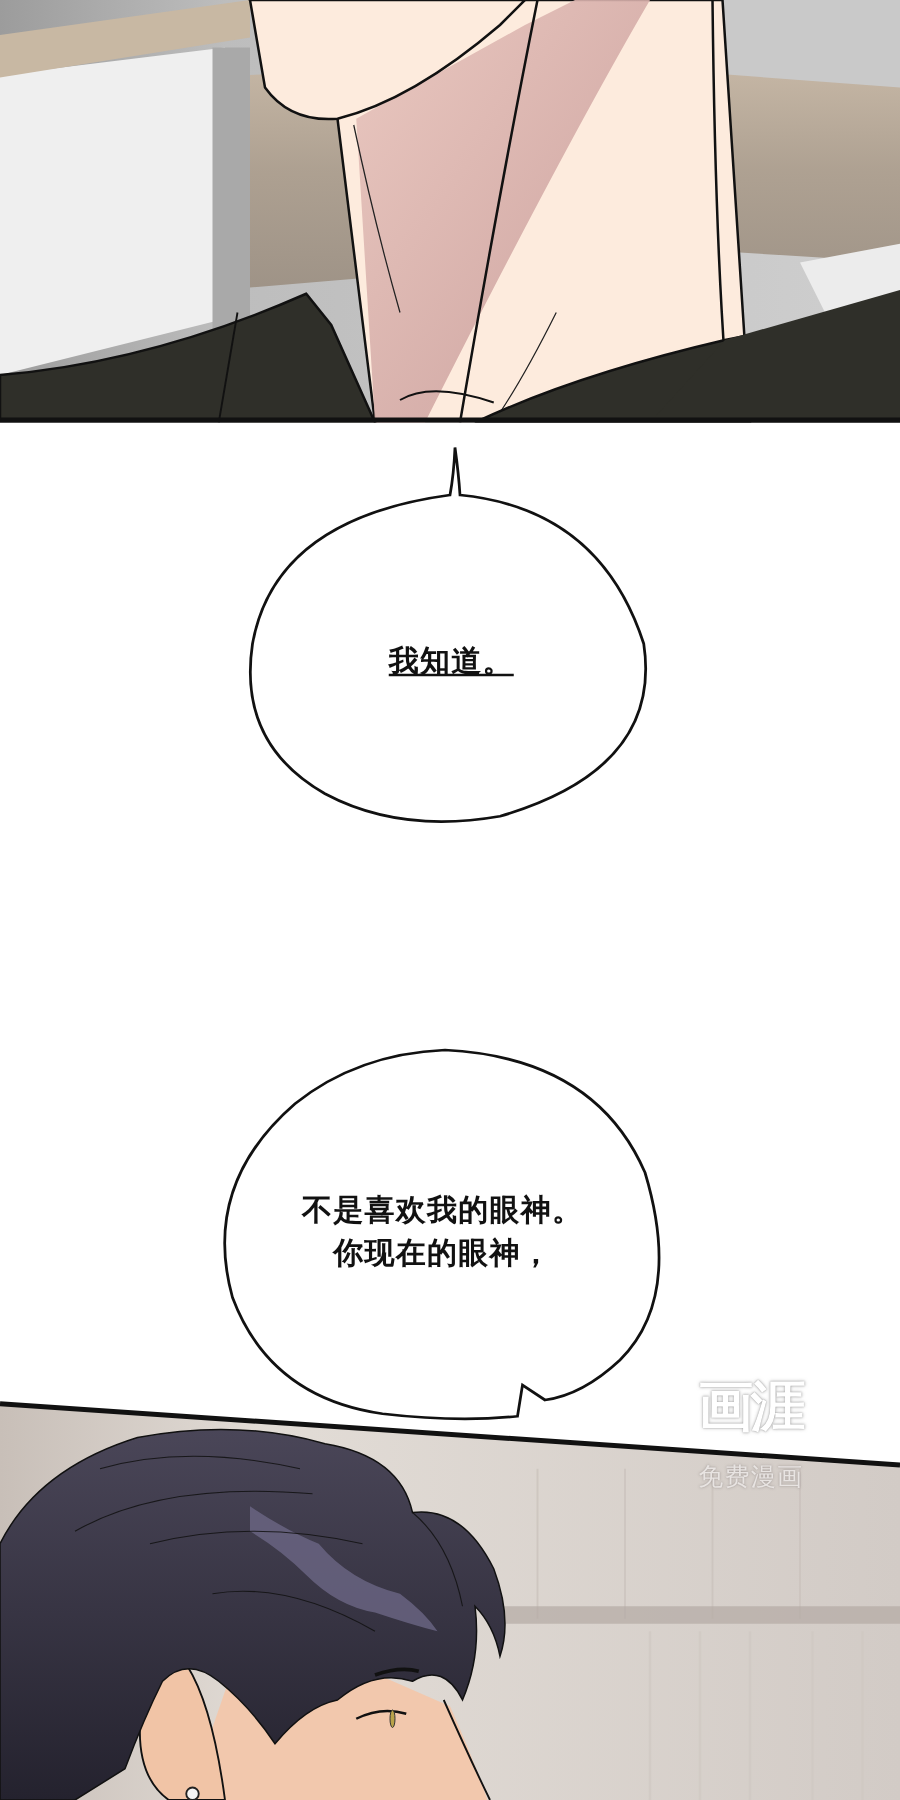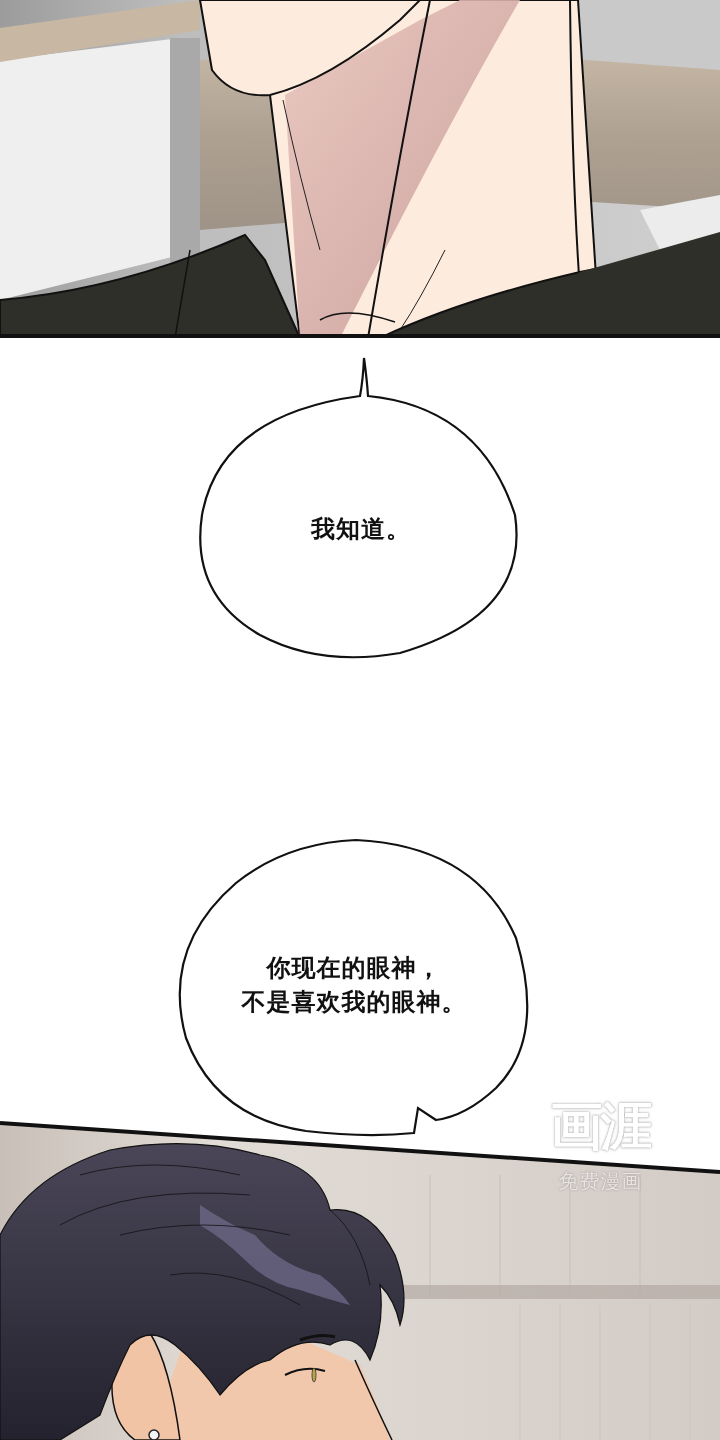--- a/index.html
+++ b/index.html
@@ -10,21 +10,21 @@
     .bubble-wrap { position: absolute; }
     .bubble-wrap svg { position: absolute; left: 0; top: 0; overflow: visible; }
     .bubble-text {
       position: absolute; left: 0; right: 0; text-align: center;
       color: #111111; font-weight: bold; font-size: 24px; line-height: 34px;
       letter-spacing: 1px;
       font-family: "DejaVu Sans", "Liberation Sans", sans-serif;
     }
     #panel-bottom { top: 1115px; height: 325px; }
     .watermark { position: absolute; left: 538px; top: 1100px; width: 125px; text-align: center; pointer-events: auto; }
-    .watermark-logo { font-size: 52px; line-height: 52px; color: #ffffff; font-weight: bold; letter-spacing: -2px;
+    .watermark-logo { font-size: 44px; line-height: 52px; color: #ffffff; font-weight: bold; letter-spacing: -2px;
       text-shadow: 0 0 3px rgba(120,120,120,0.55), 0 0 1px rgba(80,80,80,0.6); }
     .watermark-sub { font-size: 20px; line-height: 26px; color: #e8e4e2; letter-spacing: 1px;
       text-shadow: 0 0 2px rgba(90,80,80,0.5); margin-top: 16px; }
   </style>
 </head>
 <body>
 
 <div class="panel" id="panel-top">
   <svg width="720" height="338" viewBox="0 0 720 338">
     <defs>
@@ -75,32 +75,32 @@
     <path d="M320 320 Q345 305 395 322" fill="none" stroke="#111" stroke-width="1.5"></path>
 
     <rect x="0" y="334" width="720" height="4" fill="#111111"></rect>
   </svg>
 </div>
 
 <div class="bubble-wrap" style="left:200px; top:355px; width:322px; height:310px;">
   <svg width="322" height="310" viewBox="0 0 322 310">
     <path d="M160 41 Q163 25 164 3 Q167 25 168 41 Q280 52 315 160 Q330 260 200 298 Q120 312 60 280 Q-10 240 2 160 Q20 60 160 41 Z" fill="#ffffff" stroke="#111111" stroke-width="2.2"></path>
   </svg>
-  <div class="bubble-text" style="top:157px;">
+  <div class="bubble-text" style="top:157px;text-decoration:underline;">
     <div>我知道。</div>
   </div>
 </div>
 
 <div class="bubble-wrap" style="left:176px; top:838px; width:356px; height:300px;">
   <svg width="356" height="300" viewBox="0 0 356 300">
     <path d="M180 2 Q300 8 340 100 Q370 200 320 250 Q290 278 260 282 L242 270 L238 295 Q190 300 130 293 Q40 280 10 200 Q-15 110 60 45 Q110 5 180 2 Z" fill="#ffffff" stroke="#111111" stroke-width="2.2"></path>
   </svg>
   <div class="bubble-text" style="top:113px;">
+    <div>不是喜欢我的眼神。</div>
     <div>你现在的眼神，</div>
-    <div>不是喜欢我的眼神。</div>
   </div>
 </div>
 
 <div class="panel" id="panel-bottom">
   <svg width="720" height="325" viewBox="0 0 720 325">
     <defs>
       <linearGradient id="bgRoom" x1="0" y1="0" x2="1" y2="0">
         <stop offset="0" stop-color="#c8bfb8"></stop>
         <stop offset="0.3" stop-color="#e2dcd6"></stop>
         <stop offset="1" stop-color="#d2cbc6"></stop>

